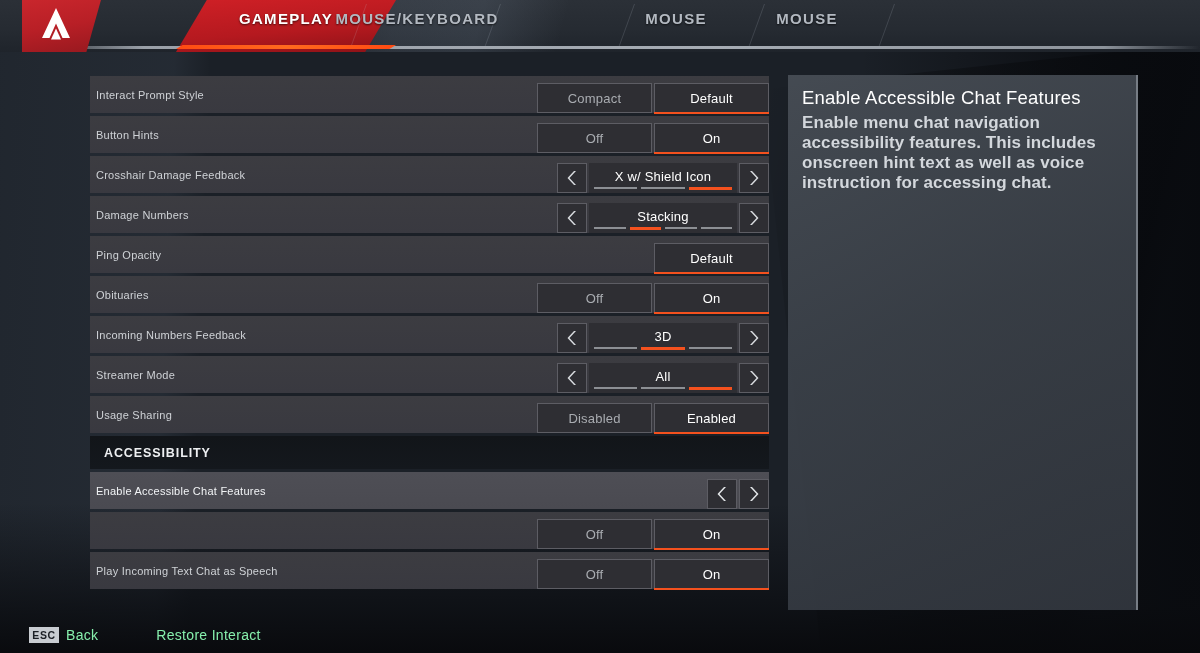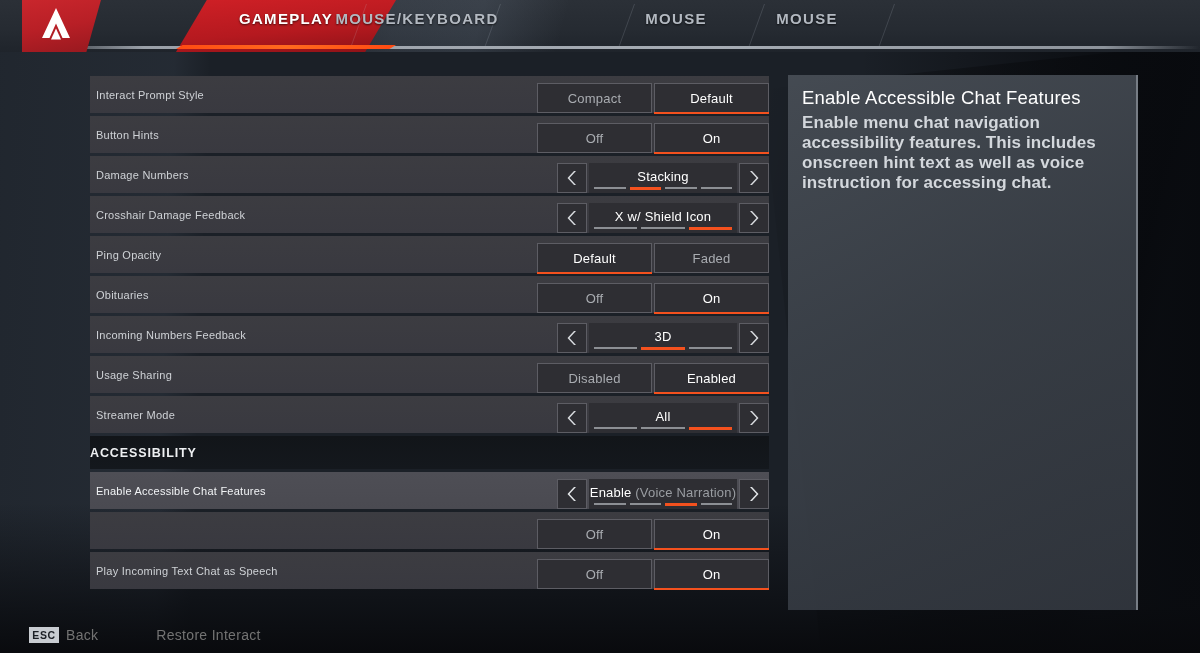--- a/index.html
+++ b/index.html
@@ -207,20 +207,21 @@
   .tick.on { background: #f4511e; height: 3px; }
 
   
   .section-header {
     height: 33px;
     display: flex; align-items: center;
     margin-bottom: 3px;
     background: linear-gradient(180deg, #121519 0%, #14181d 100%);
   }
   .section-header-label {
+    padding-left: 14px;
     font-size: 12.5px; font-weight: bold;
     letter-spacing: 0.9px;
     color: #eef0f2;
   }
 
   
   #info-panel {
     position: absolute; left: 788px; top: 75px;
     width: 350px; height: 535px;
     background: linear-gradient(160deg, rgba(72,78,86,0.92) 0%, rgba(60,66,74,0.90) 45%, rgba(52,57,65,0.88) 100%);
@@ -253,21 +254,21 @@
     min-width: 30px; height: 16px;
     background: #c8ccd1;
     color: #1b1f25;
     font-size: 10.5px; font-weight: bold;
     letter-spacing: 0.6px;
     display: flex; align-items: center; justify-content: center;
     padding: 0 0;
   }
   .bottom-label {
     font-size: 14px;
-    color: #737373;
+    color: #86efac;
     letter-spacing: 0.3px;
     cursor: pointer;
   }
   #back-label { margin-left: 7px; }
   #restore-label { margin-left: 58px; }
 </style>
 </head>
 <body>
 
 <div id="bg-base"></div>
@@ -321,20 +322,46 @@
     <span class="row-label">Button Hints</span>
     <div class="row-control">
       <div class="toggle-pair">
         <div class="tgl">Off</div>
         <div class="tgl active">On</div>
       </div>
     </div>
   </div>
 
   <div class="row">
+    <span class="row-label">Crosshair Damage Feedback</span>
+    <div class="row-control">
+      <div class="sel">
+        <div class="sel-arrow">
+          <svg width="12" height="16" viewBox="0 0 12 16">
+              <path d="M10 1 L3.5 8 L10 15 L8 15 L1.5 8 L8 1 Z" fill="#d8dbdf"></path>
+            </svg>
+        </div>
+        <div class="sel-box">
+          <span class="sel-value">X w/ Shield Icon</span>
+          <div class="sel-ticks">
+            <span class="tick"></span>
+            <span class="tick"></span>
+            <span class="tick on"></span>
+          </div>
+        </div>
+        <div class="sel-arrow">
+          <svg width="12" height="16" viewBox="0 0 12 16">
+              <path d="M2 1 L8.5 8 L2 15 L4 15 L10.5 8 L4 1 Z" fill="#d8dbdf"></path>
+            </svg>
+        </div>
+      </div>
+    </div>
+  </div>
+
+  <div class="row">
     <span class="row-label">Damage Numbers</span>
     <div class="row-control">
       <div class="sel">
         <div class="sel-arrow">
           <svg width="12" height="16" viewBox="0 0 12 16">
               <path d="M10 1 L3.5 8 L10 15 L8 15 L1.5 8 L8 1 Z" fill="#d8dbdf"></path>
             </svg>
         </div>
         <div class="sel-box">
           <span class="sel-value">Stacking</span>
@@ -348,51 +375,24 @@
         <div class="sel-arrow">
           <svg width="12" height="16" viewBox="0 0 12 16">
               <path d="M2 1 L8.5 8 L2 15 L4 15 L10.5 8 L4 1 Z" fill="#d8dbdf"></path>
             </svg>
         </div>
       </div>
     </div>
   </div>
 
   <div class="row">
-    <span class="row-label">Crosshair Damage Feedback</span>
-    <div class="row-control">
-      <div class="sel">
-        <div class="sel-arrow">
-          <svg width="12" height="16" viewBox="0 0 12 16">
-              <path d="M10 1 L3.5 8 L10 15 L8 15 L1.5 8 L8 1 Z" fill="#d8dbdf"></path>
-            </svg>
-        </div>
-        <div class="sel-box">
-          <span class="sel-value">X w/ Shield Icon</span>
-          <div class="sel-ticks">
-            <span class="tick"></span>
-            <span class="tick"></span>
-            <span class="tick on"></span>
-          </div>
-        </div>
-        <div class="sel-arrow">
-          <svg width="12" height="16" viewBox="0 0 12 16">
-              <path d="M2 1 L8.5 8 L2 15 L4 15 L10.5 8 L4 1 Z" fill="#d8dbdf"></path>
-            </svg>
-        </div>
-      </div>
-    </div>
-  </div>
-
-  <div class="row">
     <span class="row-label">Ping Opacity</span>
     <div class="row-control">
       <div class="toggle-pair">
         <div class="tgl active">Default</div>
-        <div class="tgl">Faded</div>
       </div>
     </div>
   </div>
 
   <div class="row">
     <span class="row-label">Obituaries</span>
     <div class="row-control">
       <div class="toggle-pair">
         <div class="tgl">Off</div>
         <div class="tgl active">On</div>
@@ -420,30 +420,20 @@
         <div class="sel-arrow">
           <svg width="12" height="16" viewBox="0 0 12 16">
               <path d="M2 1 L8.5 8 L2 15 L4 15 L10.5 8 L4 1 Z" fill="#d8dbdf"></path>
             </svg>
         </div>
       </div>
     </div>
   </div>
 
   <div class="row">
-    <span class="row-label">Usage Sharing</span>
-    <div class="row-control">
-      <div class="toggle-pair">
-        <div class="tgl">Disabled</div>
-        <div class="tgl active">Enabled</div>
-      </div>
-    </div>
-  </div>
-
-  <div class="row">
     <span class="row-label">Streamer Mode</span>
     <div class="row-control">
       <div class="sel">
         <div class="sel-arrow">
           <svg width="12" height="16" viewBox="0 0 12 16">
               <path d="M10 1 L3.5 8 L10 15 L8 15 L1.5 8 L8 1 Z" fill="#d8dbdf"></path>
             </svg>
         </div>
         <div class="sel-box">
           <span class="sel-value">All</span>
@@ -455,41 +445,42 @@
         </div>
         <div class="sel-arrow">
           <svg width="12" height="16" viewBox="0 0 12 16">
               <path d="M2 1 L8.5 8 L2 15 L4 15 L10.5 8 L4 1 Z" fill="#d8dbdf"></path>
             </svg>
         </div>
       </div>
     </div>
   </div>
 
+  <div class="row">
+    <span class="row-label">Usage Sharing</span>
+    <div class="row-control">
+      <div class="toggle-pair">
+        <div class="tgl">Disabled</div>
+        <div class="tgl active">Enabled</div>
+      </div>
+    </div>
+  </div>
+
   <div class="section-header">
     <span class="section-header-label">ACCESSIBILITY</span>
   </div>
 
   <div class="row selected">
     <span class="row-label">Enable Accessible Chat Features</span>
     <div class="row-control">
       <div class="sel">
         <div class="sel-arrow">
           <svg width="12" height="16" viewBox="0 0 12 16">
               <path d="M10 1 L3.5 8 L10 15 L8 15 L1.5 8 L8 1 Z" fill="#e4e7ea"></path>
             </svg>
-        </div>
-        <div class="sel-box">
-          <span class="sel-value"><span>Enable</span> <span class="dim">(Voice Narration)</span></span>
-          <div class="sel-ticks">
-            <span class="tick"></span>
-            <span class="tick"></span>
-            <span class="tick on"></span>
-            <span class="tick"></span>
-          </div>
         </div>
         <div class="sel-arrow">
           <svg width="12" height="16" viewBox="0 0 12 16">
               <path d="M2 1 L8.5 8 L2 15 L4 15 L10.5 8 L4 1 Z" fill="#e4e7ea"></path>
             </svg>
         </div>
       </div>
     </div>
   </div>
 

